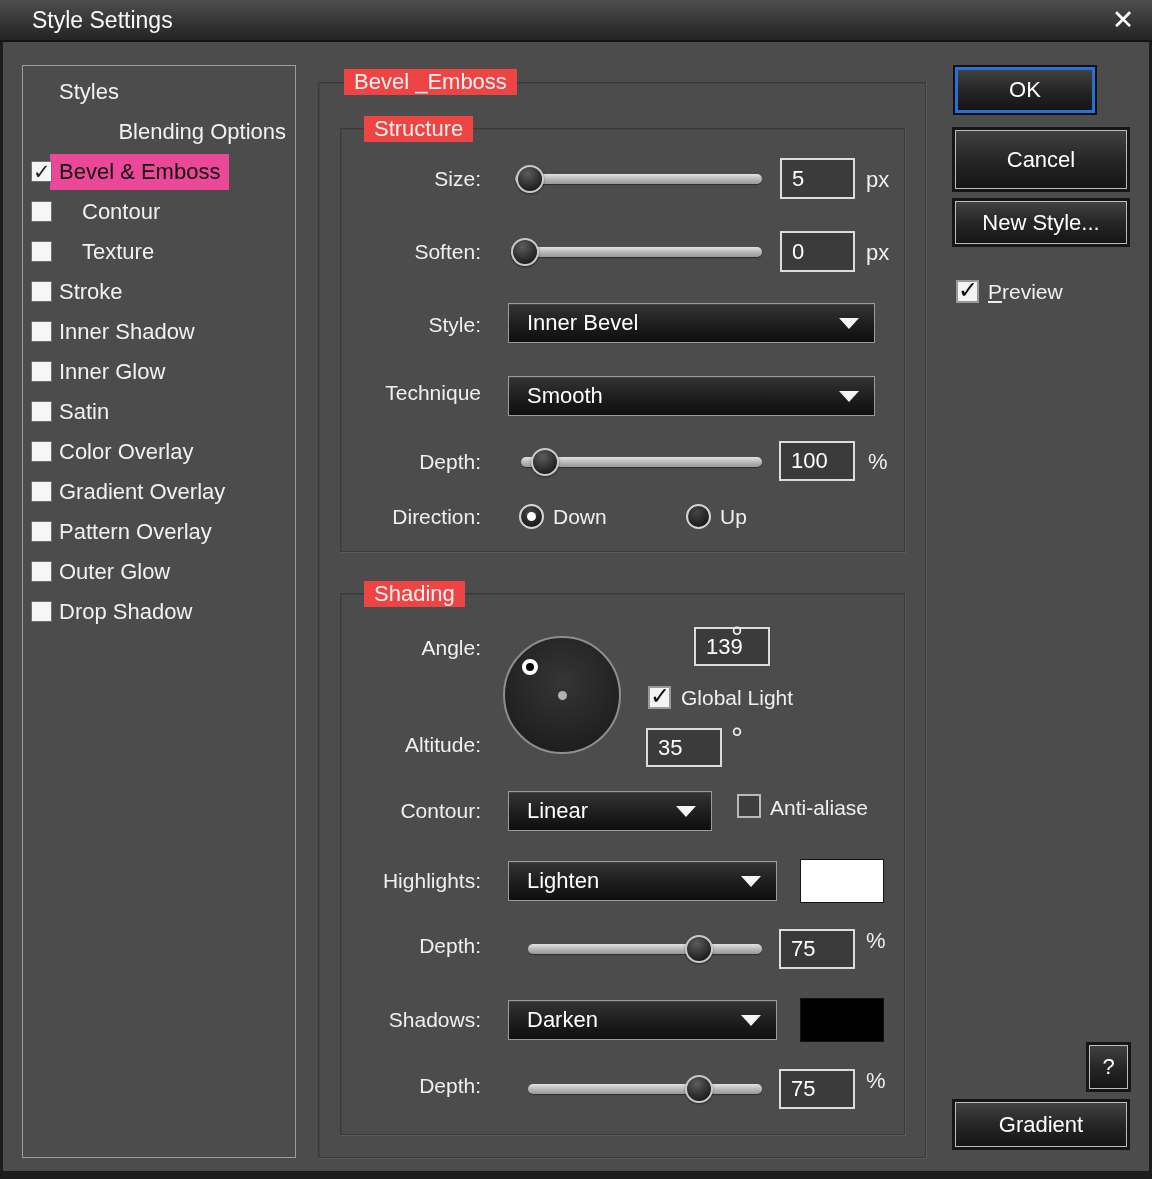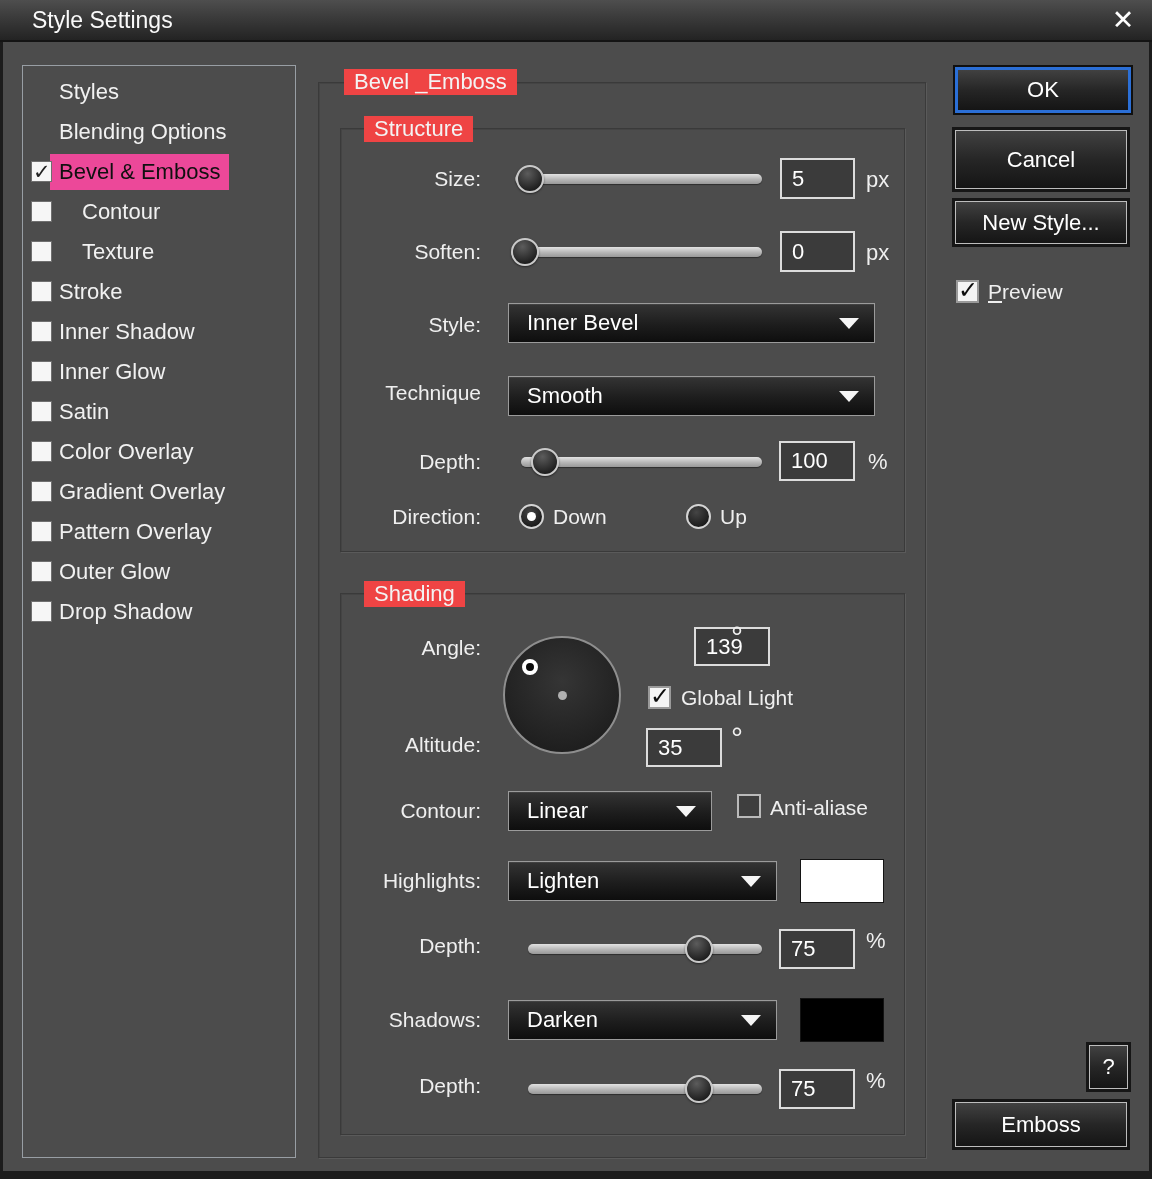--- a/index.html
+++ b/index.html
@@ -111,21 +111,21 @@
     <span class="title-text">Style Settings</span>
     <button class="close-btn">✕</button>
   </div>
 
   <div class="edge" style="left:0;top:42px;width:3px;height:1137px;"></div>
   <div class="edge" style="left:1149px;top:42px;width:3px;height:1137px;"></div>
   <div class="edge" style="left:0;top:1171px;width:1152px;height:8px;"></div>
 
   <div class="sidebar">
       <div class="side-row" style="top: 8px;"><span class="side-label ind1">Styles</span></div>
-      <div class="side-row" style="top: 48px;"><span class="side-label ind1">Blending Options</span></div>
+      <div class="side-row" style="top: 48px; text-align: right;"><span class="side-label ind1">Blending Options</span></div>
       <div class="side-row" style="top: 88px;"><span class="cbs on"></span><span class="side-label ind1 sel">Bevel &amp; Emboss</span></div>
       <div class="side-row" style="top: 128px;"><span class="cbs"></span><span class="side-label ind2">Contour</span></div>
       <div class="side-row" style="top: 168px;"><span class="cbs"></span><span class="side-label ind2">Texture</span></div>
       <div class="side-row" style="top: 208px;"><span class="cbs"></span><span class="side-label ind1">Stroke</span></div>
       <div class="side-row" style="top: 248px;"><span class="cbs"></span><span class="side-label ind1">Inner Shadow</span></div>
       <div class="side-row" style="top: 288px;"><span class="cbs"></span><span class="side-label ind1">Inner Glow</span></div>
       <div class="side-row" style="top: 328px;"><span class="cbs"></span><span class="side-label ind1">Satin</span></div>
       <div class="side-row" style="top: 368px;"><span class="cbs"></span><span class="side-label ind1">Color Overlay</span></div>
       <div class="side-row" style="top: 408px;"><span class="cbs"></span><span class="side-label ind1">Gradient Overlay</span></div>
       <div class="side-row" style="top: 448px;"><span class="cbs"></span><span class="side-label ind1">Pattern Overlay</span></div>
@@ -230,23 +230,23 @@
   <span class="swatch" style="left: 800px; top: 998px; width: 84px; height: 44px; background: rgb(0, 0, 0);"></span>
 
   <span class="flabel" style="top:1073px;">Depth:</span>
   <div class="slider" style="left:528px;top:1075px;width:234px;">
     <span class="track"></span>
     <span class="thumb" style="left: 73%;"></span>
   </div>
   <input class="num" style="left: 779px; top: 1069px; width: 76px; height: 40px;" value="75">
   <span class="unit" style="left:866px;top:1068px;">%</span>
 
-  <button class="btn default" style="left:955px;top:67px;width:176px;height:46px;">OK</button>
+  <button class="btn default" style="left:955px;top:67px;width:140px;height:46px;">OK</button>
   <button class="btn" style="left:955px;top:130px;width:172px;height:59px;">Cancel</button>
   <button class="btn" style="left:955px;top:201px;width:172px;height:43px;">New Style...</button>
 
   <span class="cbw on" style="left:956px;top:280px;"></span>
   <span class="rlabel" style="left:988px;top:279px;"><u>P</u>review</span>
 
   <button class="btn" style="left:1089px;top:1045px;width:39px;height:44px;">?</button>
-  <button class="btn" style="left:955px;top:1102px;width:172px;height:45px;">Emboss</button>
+  <button class="btn" style="left:955px;top:1102px;width:172px;height:45px;">Gradient</button>
 
 </div>
 
 </body></html>

